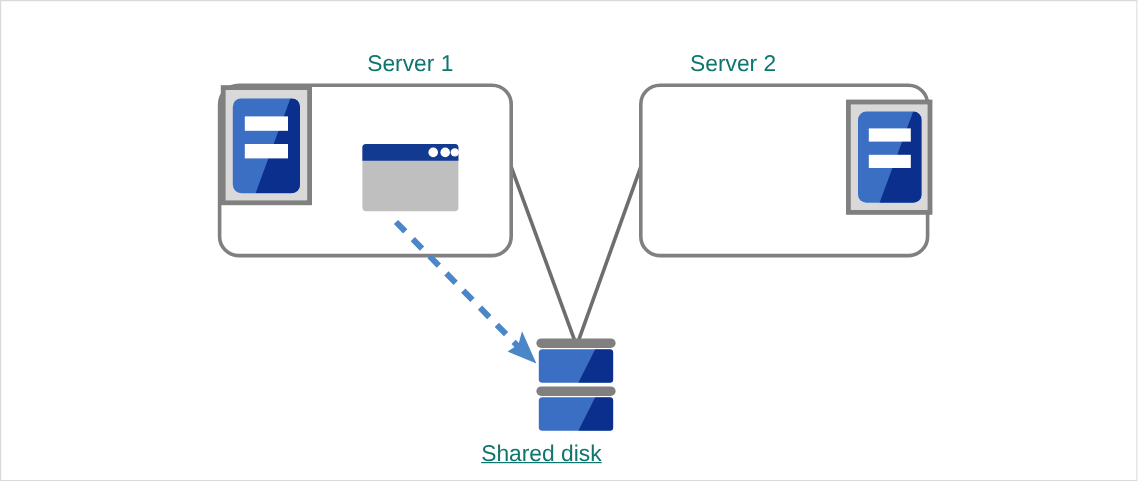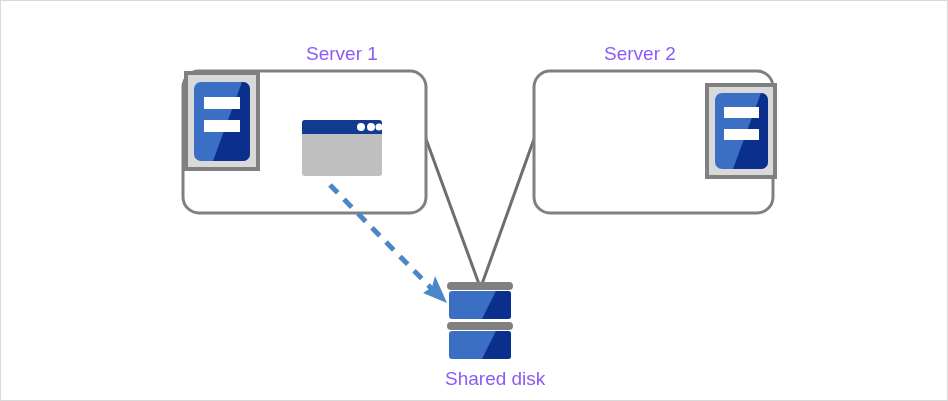--- a/index.html
+++ b/index.html
@@ -22,31 +22,31 @@
   #diagram-svg {
     position: absolute;
     left: 0;
     top: 0;
     width: 948px;
     height: 401px;
     display: block;
   }
   .diagram-label {
     position: absolute;
-    color: #8b5cf6;
+    color: #0f766e;
     font-family: "Liberation Sans", sans-serif;
     font-size: 19px;
     line-height: 22px;
     white-space: nowrap;
     user-select: none;
   }
   #label-server-1 { left: 305px; top: 42px; }
-  #label-server-2 { left: 603px; top: 42px; }
+  #label-server-2 { left: 574px; top: 42px; }
   #label-application-a { left: 283px; top: 92px; letter-spacing: 0.2px; }
-  #label-shared-disk { left: 444px; top: 367px; }
+  #label-shared-disk { left: 400px; top: 367px; text-decoration: underline; }
 </style>
 </head>
 <body>
 
 <div id="canvas">
 
   <svg id="diagram-svg" viewBox="0 0 948 401" xmlns="http://www.w3.org/2000/svg">
 
     <g>
       <line x1="425" y1="138" x2="478" y2="283" stroke="#6e6e6e" stroke-width="3" stroke-linecap="butt"></line>

